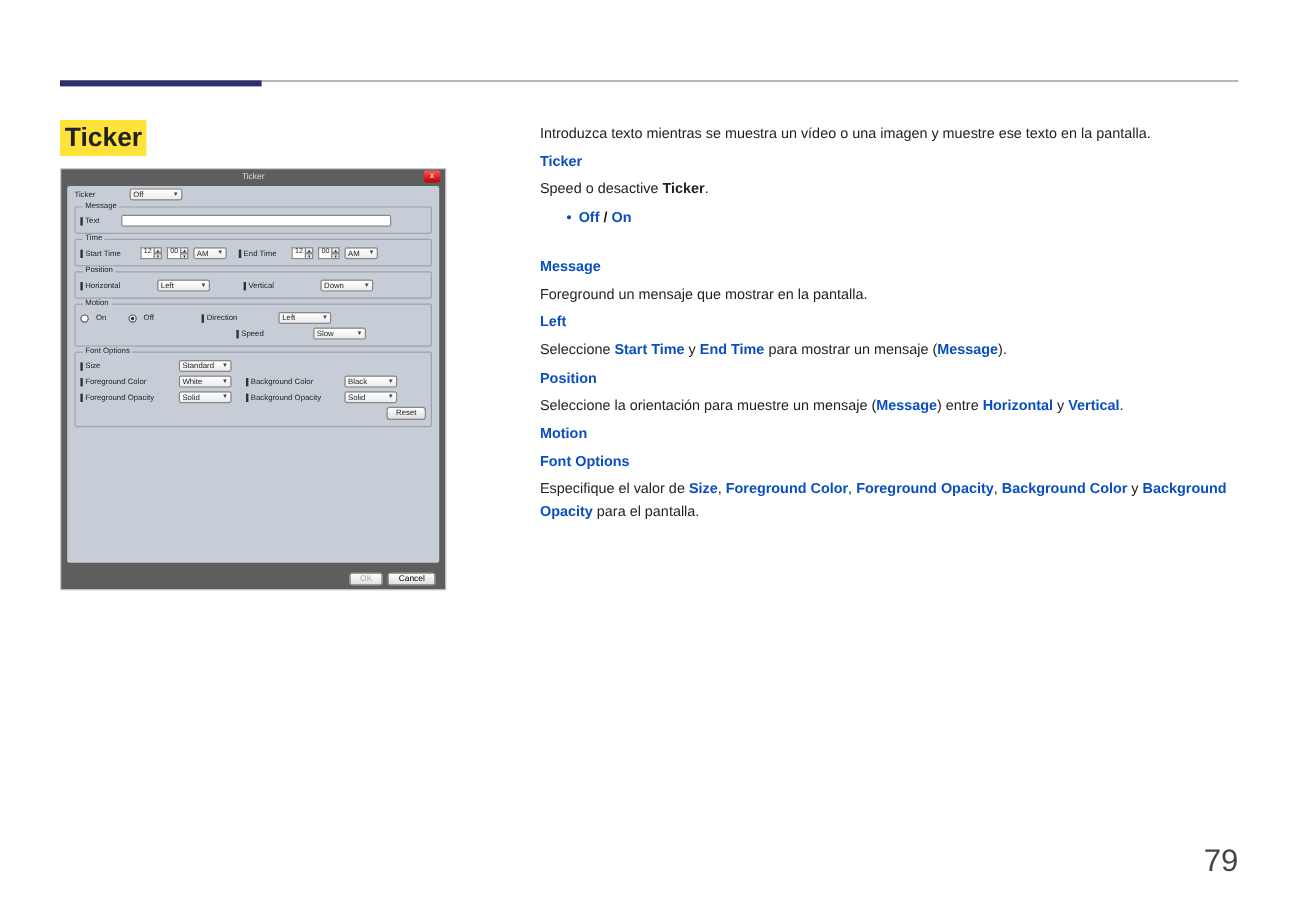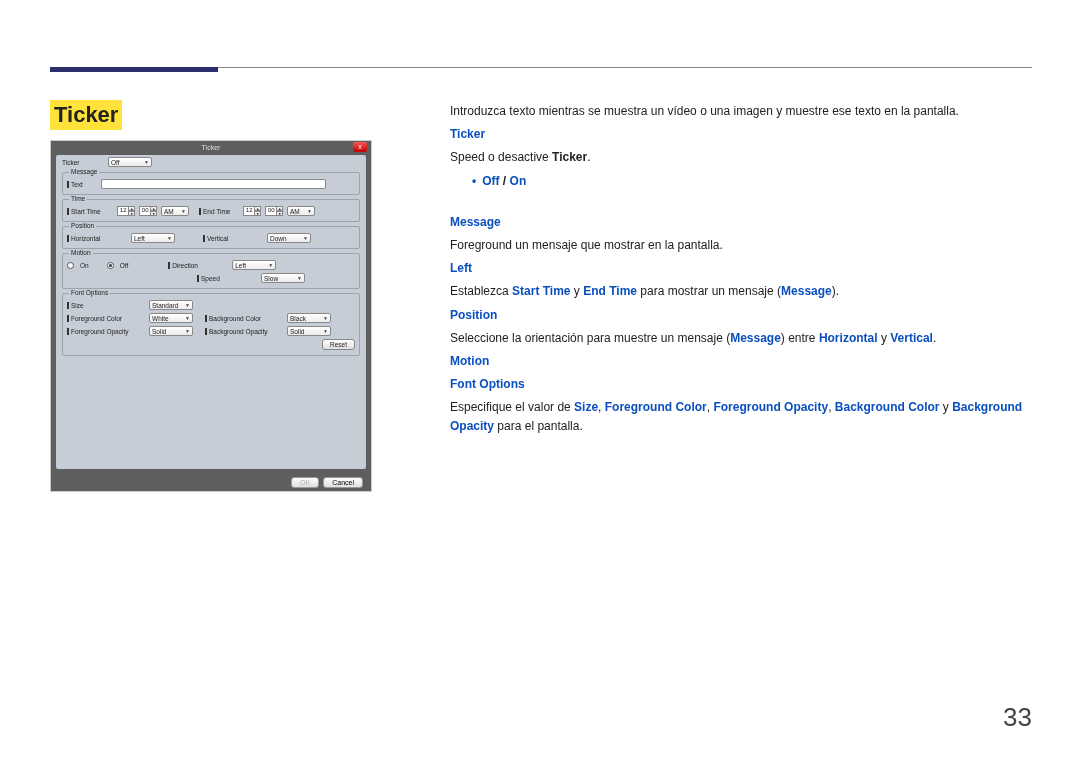--- a/index.html
+++ b/index.html
@@ -41,21 +41,21 @@
   .rcol .blue { color: #0a4fbf; font-weight: bold; }
   .rcol p { margin-bottom: 4px; }
   .rcol .sub { margin-bottom: 22px; }
   .bullet { margin: 0 6px; }
 </style>
 </head>
 <body>
 
 <div class="topline"></div>
 <div class="topbar"></div>
-<div class="page-num">33</div>
+<div class="page-num">79</div>
 <div class="heading">Ticker</div>
 
 <div class="dialog-box">
  <div class="dlg-outer">
   <div class="dlg-title">Ticker</div>
   <div class="dlg-close">x</div>
   <div class="dlg-inner">
     <div class="row">
       <span class="lbl">Ticker</span>
       <div class="sel">
@@ -238,19 +238,19 @@
 </div>
 
 <div class="rcol">
   <p>Introduzca texto mientras se muestra un vídeo o una imagen y muestre ese texto en la pantalla.</p>
   <p class="blue">Ticker</p>
   <p><span>Speed o desactive </span><strong>Ticker</strong>.</p>
   <p class="blue sub" style="padding-left:16px;"><span class="bullet">•</span><span>Off</span><span style="color:#222;"> / </span><span>On</span></p>
   <p class="blue">Message</p>
   <p>Foreground un mensaje que mostrar en la pantalla.</p>
   <p class="blue">Left</p>
-  <p><span>Establezca </span><span class="blue">Start Time</span><span> y </span><span class="blue">End Time</span><span> para mostrar un mensaje (</span><span class="blue">Message</span><span>).</span></p>
+  <p><span>Seleccione </span><span class="blue">Start Time</span><span> y </span><span class="blue">End Time</span><span> para mostrar un mensaje (</span><span class="blue">Message</span><span>).</span></p>
   <p class="blue">Position</p>
   <p><span>Seleccione la orientación para muestre un mensaje (</span><span class="blue">Message</span><span>) entre </span><span class="blue">Horizontal</span><span> y </span><span class="blue">Vertical</span><span>.</span></p>
   <p class="blue">Motion</p>
   <p class="blue">Font Options</p>
   <p><span>Especifique el valor de </span><span class="blue">Size</span><span>, </span><span class="blue">Foreground Color</span><span>, </span><span class="blue">Foreground Opacity</span><span>, </span><span class="blue">Background Color</span><span> y </span><span class="blue">Background Opacity</span><span> para el pantalla.</span></p>
 </div>
 
 </body></html>

